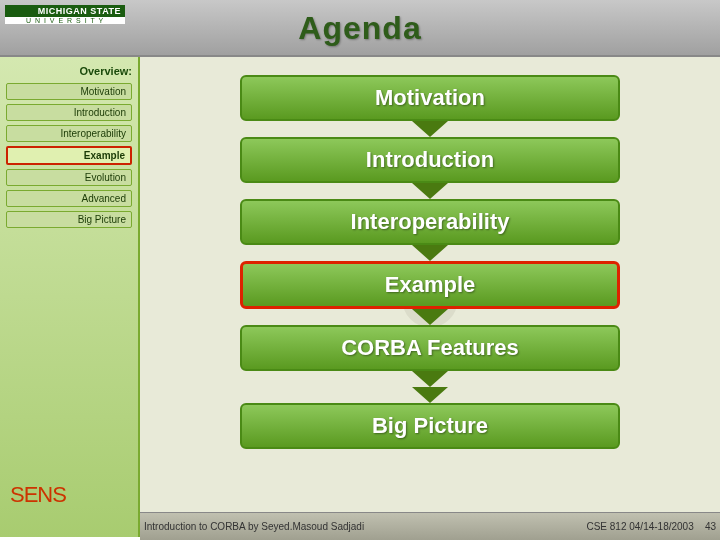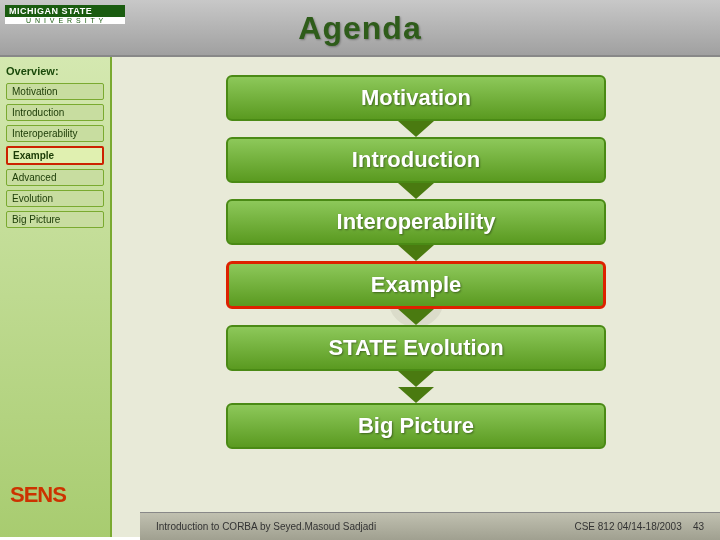--- a/index.html
+++ b/index.html
@@ -28,25 +28,26 @@
     }
 
     
     #main {
       display: flex;
       height: 480px;
     }
 
     
     #sidebar {
-      width: 112px;
+      width: 140px;
       background: linear-gradient(to bottom, #d4e8b0, #a8cc70);
       padding: 8px 6px;
       border-right: 2px solid #7aaa30;
       flex-shrink: 0;
+      text-align: right;
     }
 
     .sidebar-label {
       font-size: 11px;
       font-weight: bold;
       color: #1a4a0a;
       margin-bottom: 6px;
     }
 
     .sidebar-item {
@@ -78,21 +79,21 @@
       align-items: flex-start;
     }
     .msu-green-bar {
       background: #1a5c10;
       color: #fff;
       font-size: 9px;
       font-weight: bold;
       padding: 1px 4px;
       letter-spacing: 0.5px;
       width: 120px;
-      text-align: left;
+      text-align: right;
     }
     .msu-white-bar {
       background: #fff;
       color: #1a5c10;
       font-size: 7px;
       padding: 0px 4px;
       letter-spacing: 1px;
       width: 120px;
       text-align: center;
     }
@@ -175,33 +176,33 @@
     #footer {
       position: absolute;
       bottom: 0;
       left: 140px;
       right: 0;
       height: 28px;
       background: linear-gradient(to bottom, #c0c0b0, #a0a090);
       display: flex;
       align-items: center;
       justify-content: space-between;
-      padding: 0 16px;
+      padding: 0 4px;
       font-size: 10px;
       color: #333;
       border-top: 1px solid #888;
     }
 
     
     #sens-logo {
       position: absolute;
       bottom: 32px;
       left: 10px;
       font-size: 22px;
-      font-weight: bold;
+      font-weight: normal;
       color: #2a7a10;
       letter-spacing: -1px;
     }
     #sens-logo span {
       color: #cc3300;
     }
   </style>
 </head>
 <body>
 
@@ -217,39 +218,39 @@
 <div id="main">
 
   <div id="sidebar">
     <div class="sidebar-label">Overview:</div>
 
     <div id="sidebar-items">
         <div class="sidebar-item">Motivation</div>
         <div class="sidebar-item">Introduction</div>
         <div class="sidebar-item">Interoperability</div>
         <div class="sidebar-item active">Example</div>
+        <div class="sidebar-item">Evolution</div>
         <div class="sidebar-item">Advanced</div>
-        <div class="sidebar-item">Evolution</div>
         <div class="sidebar-item">Big Picture</div>
       </div>
   </div>
 
   <div id="content">
     <div id="watermark">⊕</div>
     <div class="agenda-wrapper" id="agenda-wrapper">
 
     <div class="agenda-item normal">Motivation</div>
         <div class="arrow-down"></div>
         <div class="agenda-item normal">Introduction</div>
         <div class="arrow-down"></div>
         <div class="agenda-item normal">Interoperability</div>
         <div class="arrow-down"></div>
         <div class="agenda-item highlighted">Example</div>
         <div class="arrow-down"></div>
-        <div class="agenda-item normal">STATE Evolution</div>
+        <div class="agenda-item normal">CORBA Features</div>
         <div class="arrow-down"></div>
         <div class="arrow-down"></div>
         <div class="agenda-item normal">Big Picture</div>
       </div>
   </div>
 </div>
 
 <div id="footer">
   <span>Introduction to CORBA by Seyed.Masoud Sadjadi</span>
   <span>

